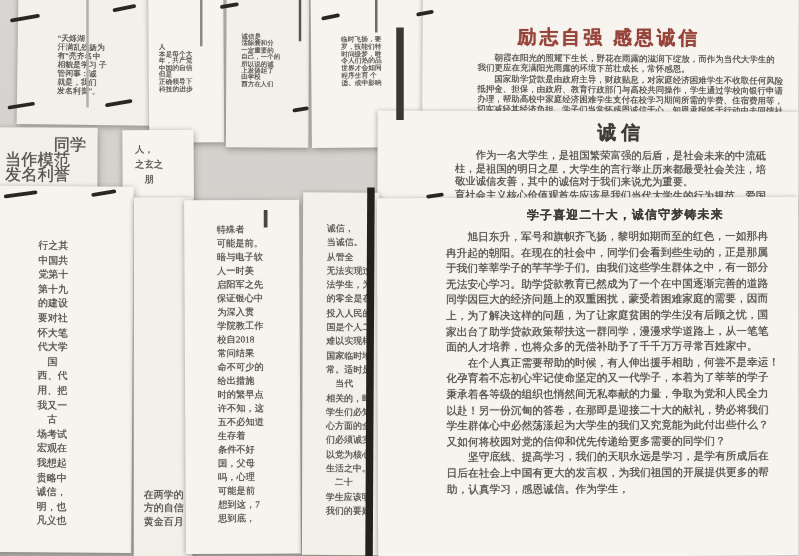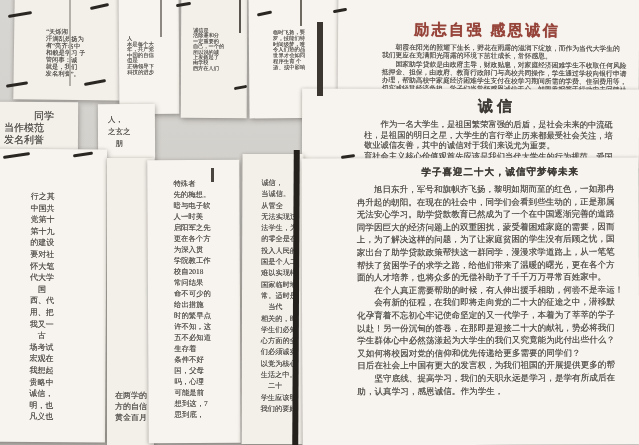--- a/index.html
+++ b/index.html
@@ -23,21 +23,21 @@
   #p-lc {left:-6px;top:149px;width:112px;height:293px;transform:rotate(.4deg);}
   #p-lc2{left:107px;top:158px;width:47px;height:291px;}
   #p-mc {left:148px;top:160px;width:92px;height:283px;transform:rotate(-.3deg);}
   #p-mc2{left:242px;top:154px;width:61px;height:290px;transform:rotate(.2deg);}
   #p-rb {left:302px;top:158px;width:337px;height:287px;transform:rotate(-.2deg);}
   
   #p-tl .blk{margin:34px 0 0 32px;font-size:6.3px;line-height:7px;}
   #p-ta .blk{margin:44px 0 0 8px;font-size:5.4px;line-height:5.6px;}
   #p-tb .blk{margin:34px 0 0 12px;font-size:5.2px;line-height:5.4px;}
   #p-tc .blk{margin:38px 0 0 24px;font-size:5.4px;line-height:5.8px;}
-  #p-la .blk{margin:8px 0 0 8px;font-size:10px;line-height:12px;}
+  #p-la .blk{margin:8px 0 0 8px;font-size:13px;line-height:12px;}
   #p-lb .blk{margin:10px 0 0 10px;font-size:7.5px;line-height:12px;}
   #p-lc .blk{margin:42px 0 0 36px;font-size:8px;line-height:11.6px;}
   #p-lc2 .blk{position:absolute;left:8px;bottom:26px;font-size:8px;line-height:11px;}
   #p-mc .blk{margin:18px 0 0 26px;font-size:7.4px;line-height:11px;}
   #p-mc2 .blk{margin:24px 0 0 19px;font-size:7.2px;line-height:11.3px;}
   .t-lizhi{margin:26px 0 4px 76px;font-size:15px;font-weight:700;letter-spacing:2.5px;
     color:var(--red,#96443a);text-shadow:0 0 .7px currentColor;}
   #p-rt .blk{margin:4px 2px 0 44px;font-size:6.8px;line-height:8.3px;}
   .t-chengxin{margin:8px 0 4px 176px;font-size:15px;font-weight:700;letter-spacing:4px;
     color:#3e3b37;text-shadow:0 0 .6px currentColor;}
@@ -160,25 +160,25 @@
   <div class="paper dim" id="p-lc2">
     <div class="blk">
         <div class="line">在两学的</div>
         <div class="line">方的自信</div>
         <div class="line">黄金百月</div>
       </div>
   </div>
   <div class="paper" id="p-mc">
     <div class="blk">
         <div class="line">特殊者</div>
-        <div class="line">先的梅想。</div>
+        <div class="line">可能是前。</div>
         <div class="line">暗与电子软</div>
         <div class="line">人一时美</div>
         <div class="line">启阳军之先</div>
-        <div class="line">更在各个方</div>
+        <div class="line">保证银心中</div>
         <div class="line">为深入贯</div>
         <div class="line">学院教工作</div>
         <div class="line">校自2018</div>
         <div class="line">常问结果</div>
         <div class="line">命不可少的</div>
         <div class="line">给出措施</div>
         <div class="line">时的繁早点</div>
         <div class="line">许不知，这</div>
         <div class="line">五不必知道</div>
         <div class="line">生存着</div>
@@ -213,34 +213,34 @@
         <div class="line">　二十</div>
         <div class="line">学生应该明</div>
         <div class="line">我们的要好</div>
       </div>
   </div>
   <div class="paper" id="p-rb">
     <div class="t-ershida">学子喜迎二十大，诚信守梦铸未来</div>
     <div class="blk">
         <div class="line">　　旭日东升，军号和旗帜齐飞扬，黎明如期而至的红色，一如那冉</div>
         <div class="line">冉升起的朝阳。在现在的社会中，同学们会看到些生动的，正是那属</div>
+        <div class="line">于我们莘莘学子的芊芊学子们。由我们这些学生群体之中，有一部分</div>
         <div class="line">无法安心学习。助学贷款教育已然成为了一个在中国逐渐完善的道路</div>
         <div class="line">同学因巨大的经济问题上的双重困扰，蒙受着困难家庭的需要，因而</div>
         <div class="line">上，为了解决这样的问题，为了让家庭贫困的学生没有后顾之忧，国</div>
         <div class="line">家出台了助学贷款政策帮扶这一群同学，漫漫求学道路上，从一笔笔</div>
-        <div class="line">帮扶了贫困学子的求学之路，给他们带来了温暖的曙光，更在各个方</div>
         <div class="line">面的人才培养，也将众多的无偿补助予了千千万万寻常百姓家中。</div>
         <div class="line">　　在个人真正需要帮助的时候，有人伸出援手相助，何尝不是幸运！</div>
-        <div class="line">　　会有新的征程，在我们即将走向党的二十大的征途之中，潜移默</div>
         <div class="line">化孕育着不忘初心牢记使命坚定的又一代学子，本着为了莘莘的学子</div>
+        <div class="line">秉承着各等级的组织也悄然间无私奉献的力量，争取为党和人民全力</div>
         <div class="line">以赴！另一份沉甸的答卷，在那即是迎接二十大的献礼，势必将我们</div>
         <div class="line">学生群体心中必然荡漾起为大学生的我们又究竟能为此付出些什么？</div>
         <div class="line">又如何将校园对党的信仰和优先传递给更多需要的同学们？</div>
+        <div class="line">　　坚守底线、提高学习，我们的天职永远是学习，是学有所成后在</div>
         <div class="line">日后在社会上中国有更大的发言权，为我们祖国的开展提供更多的帮</div>
-        <div class="line">　　坚守底线、提高学习，我们的天职永远是学习，是学有所成后在</div>
         <div class="line">助，认真学习，感恩诚信。作为学生，</div>
       </div>
   </div>
 
   <div class="mark" style="left:8px;top:13px;width:24px;transform:rotate(-10deg);"></div>
   <div class="mark" style="left:90px;top:5px;width:19px;transform:rotate(-12deg);"></div>
   <div class="mark" style="left:176px;top:3px;width:15px;transform:rotate(-10deg);"></div>
   <div class="mark" style="left:257px;top:12px;width:15px;transform:rotate(-12deg);"></div>
   <div class="mark" style="left:333px;top:9px;width:14px;transform:rotate(-10deg);"></div>
   <div class="mark" style="left:6px;top:83px;width:22px;transform:rotate(-9deg);"></div>

